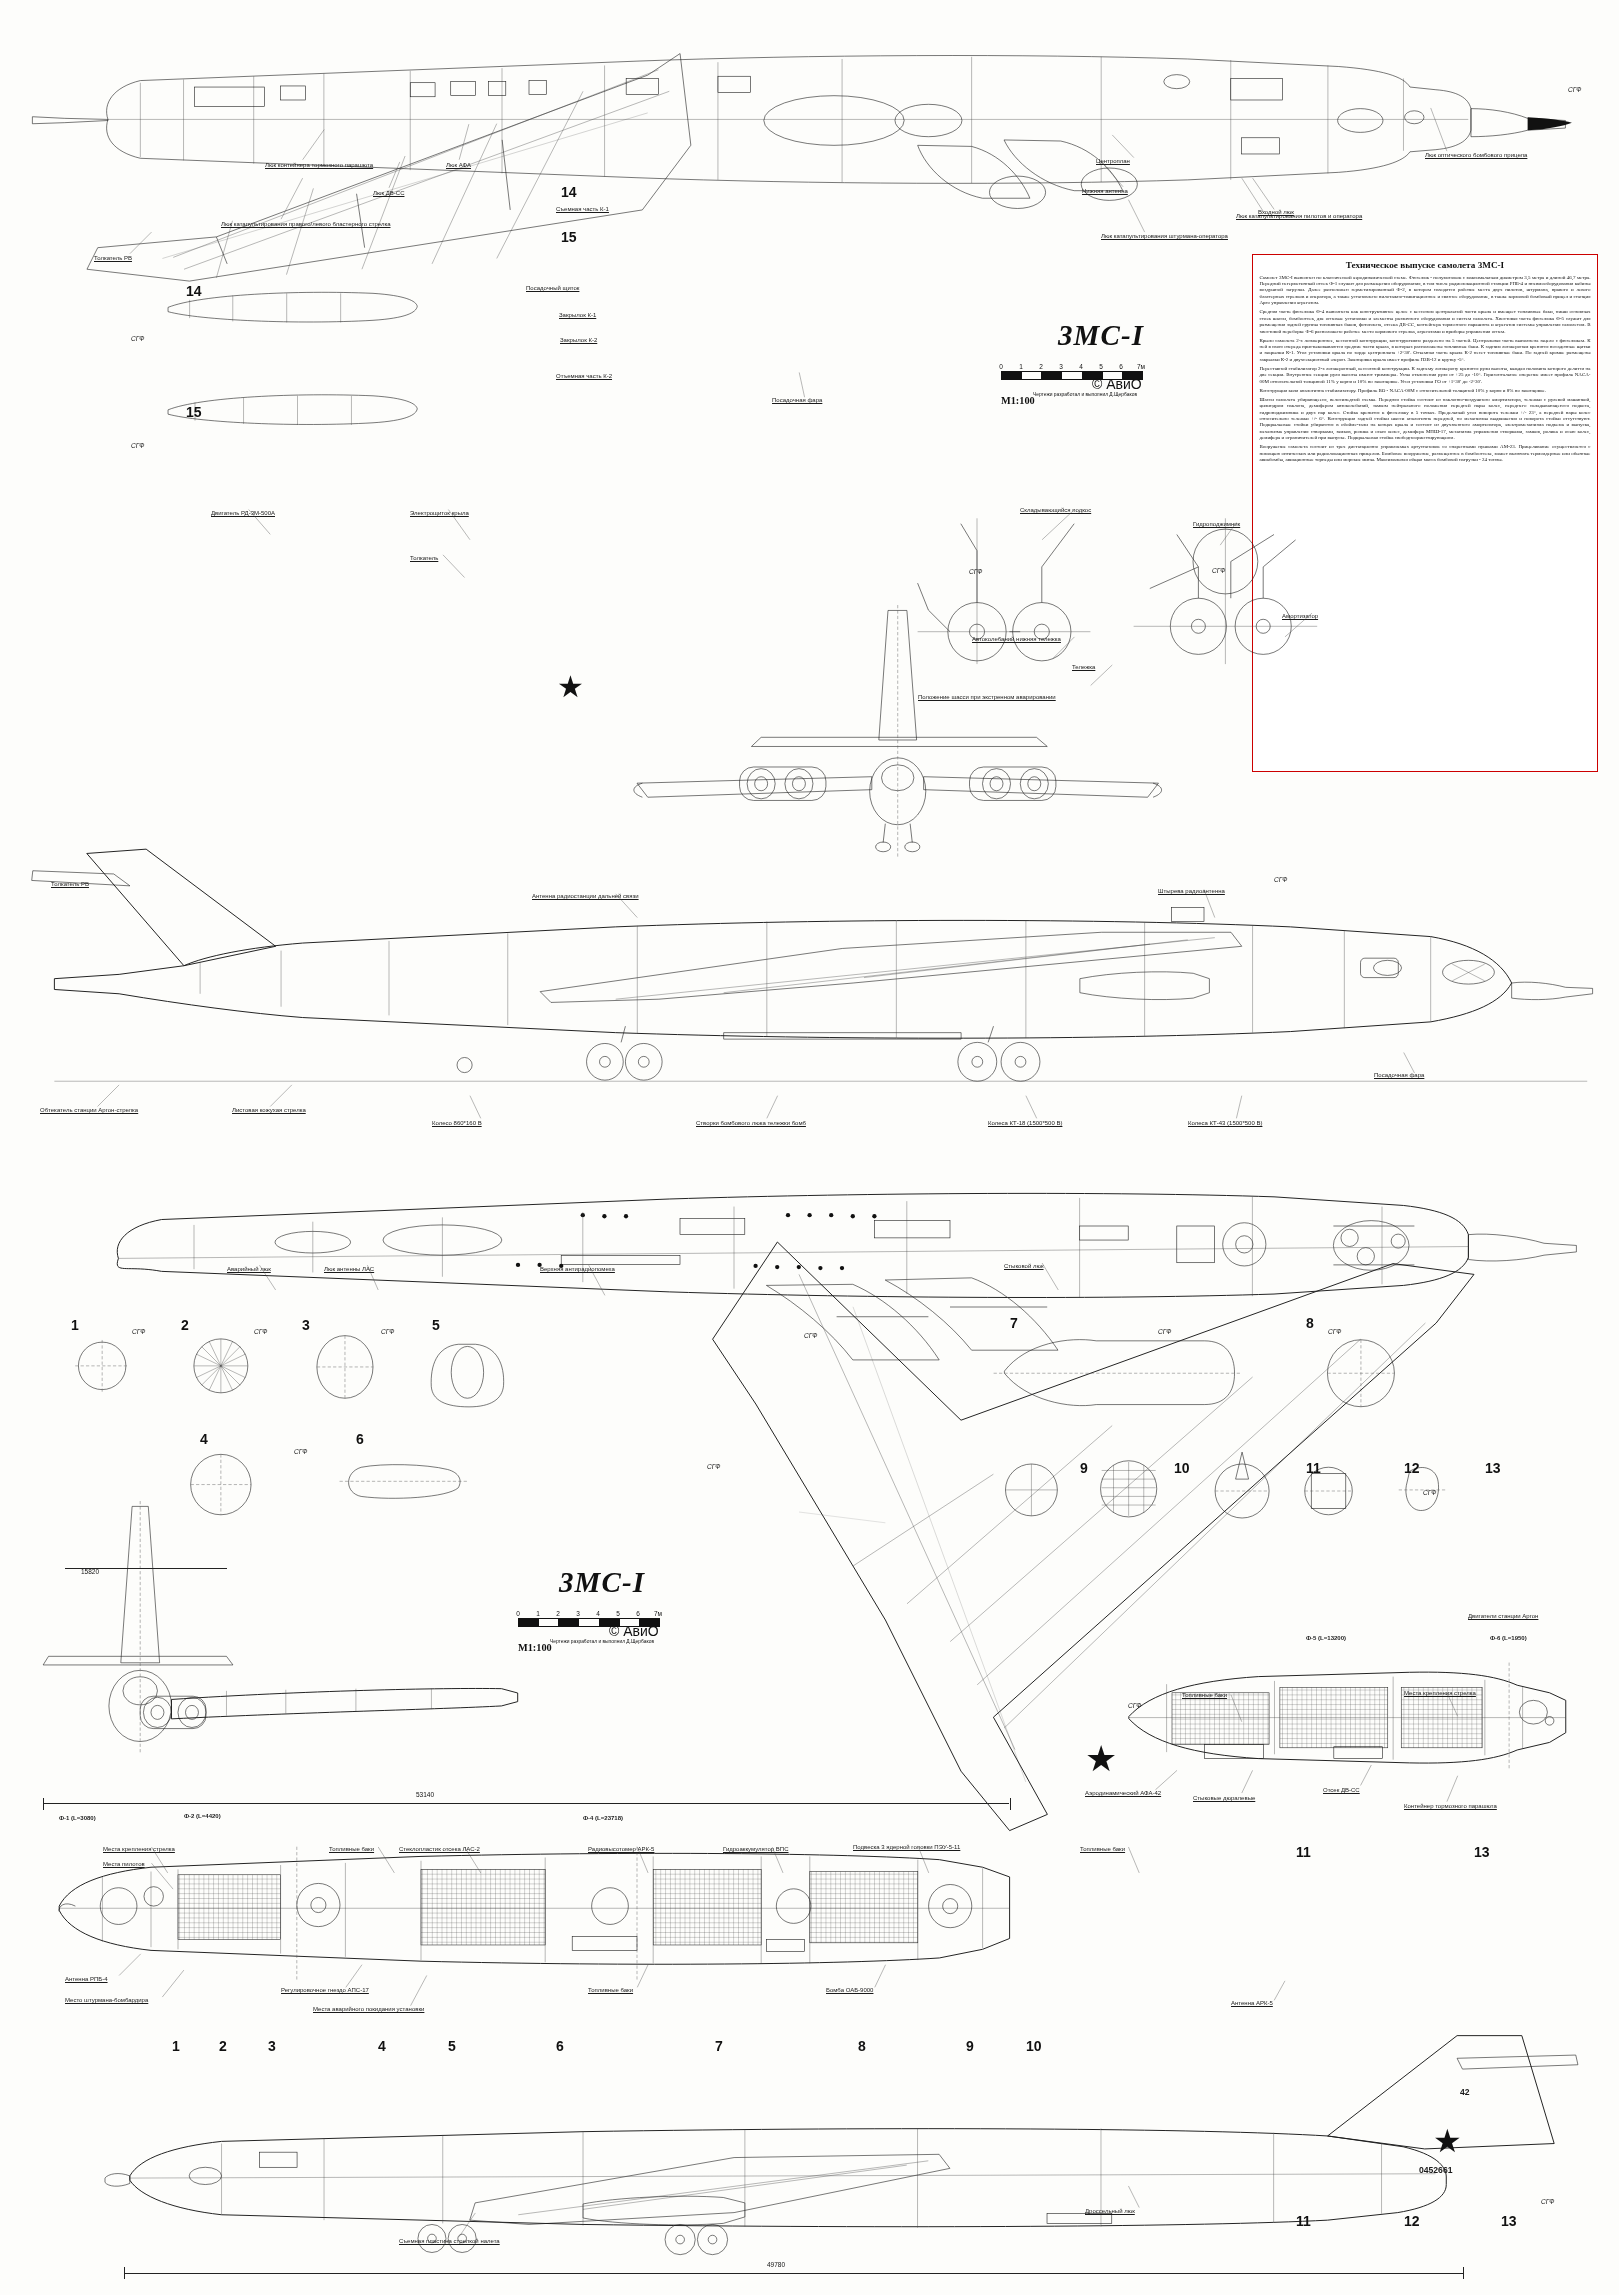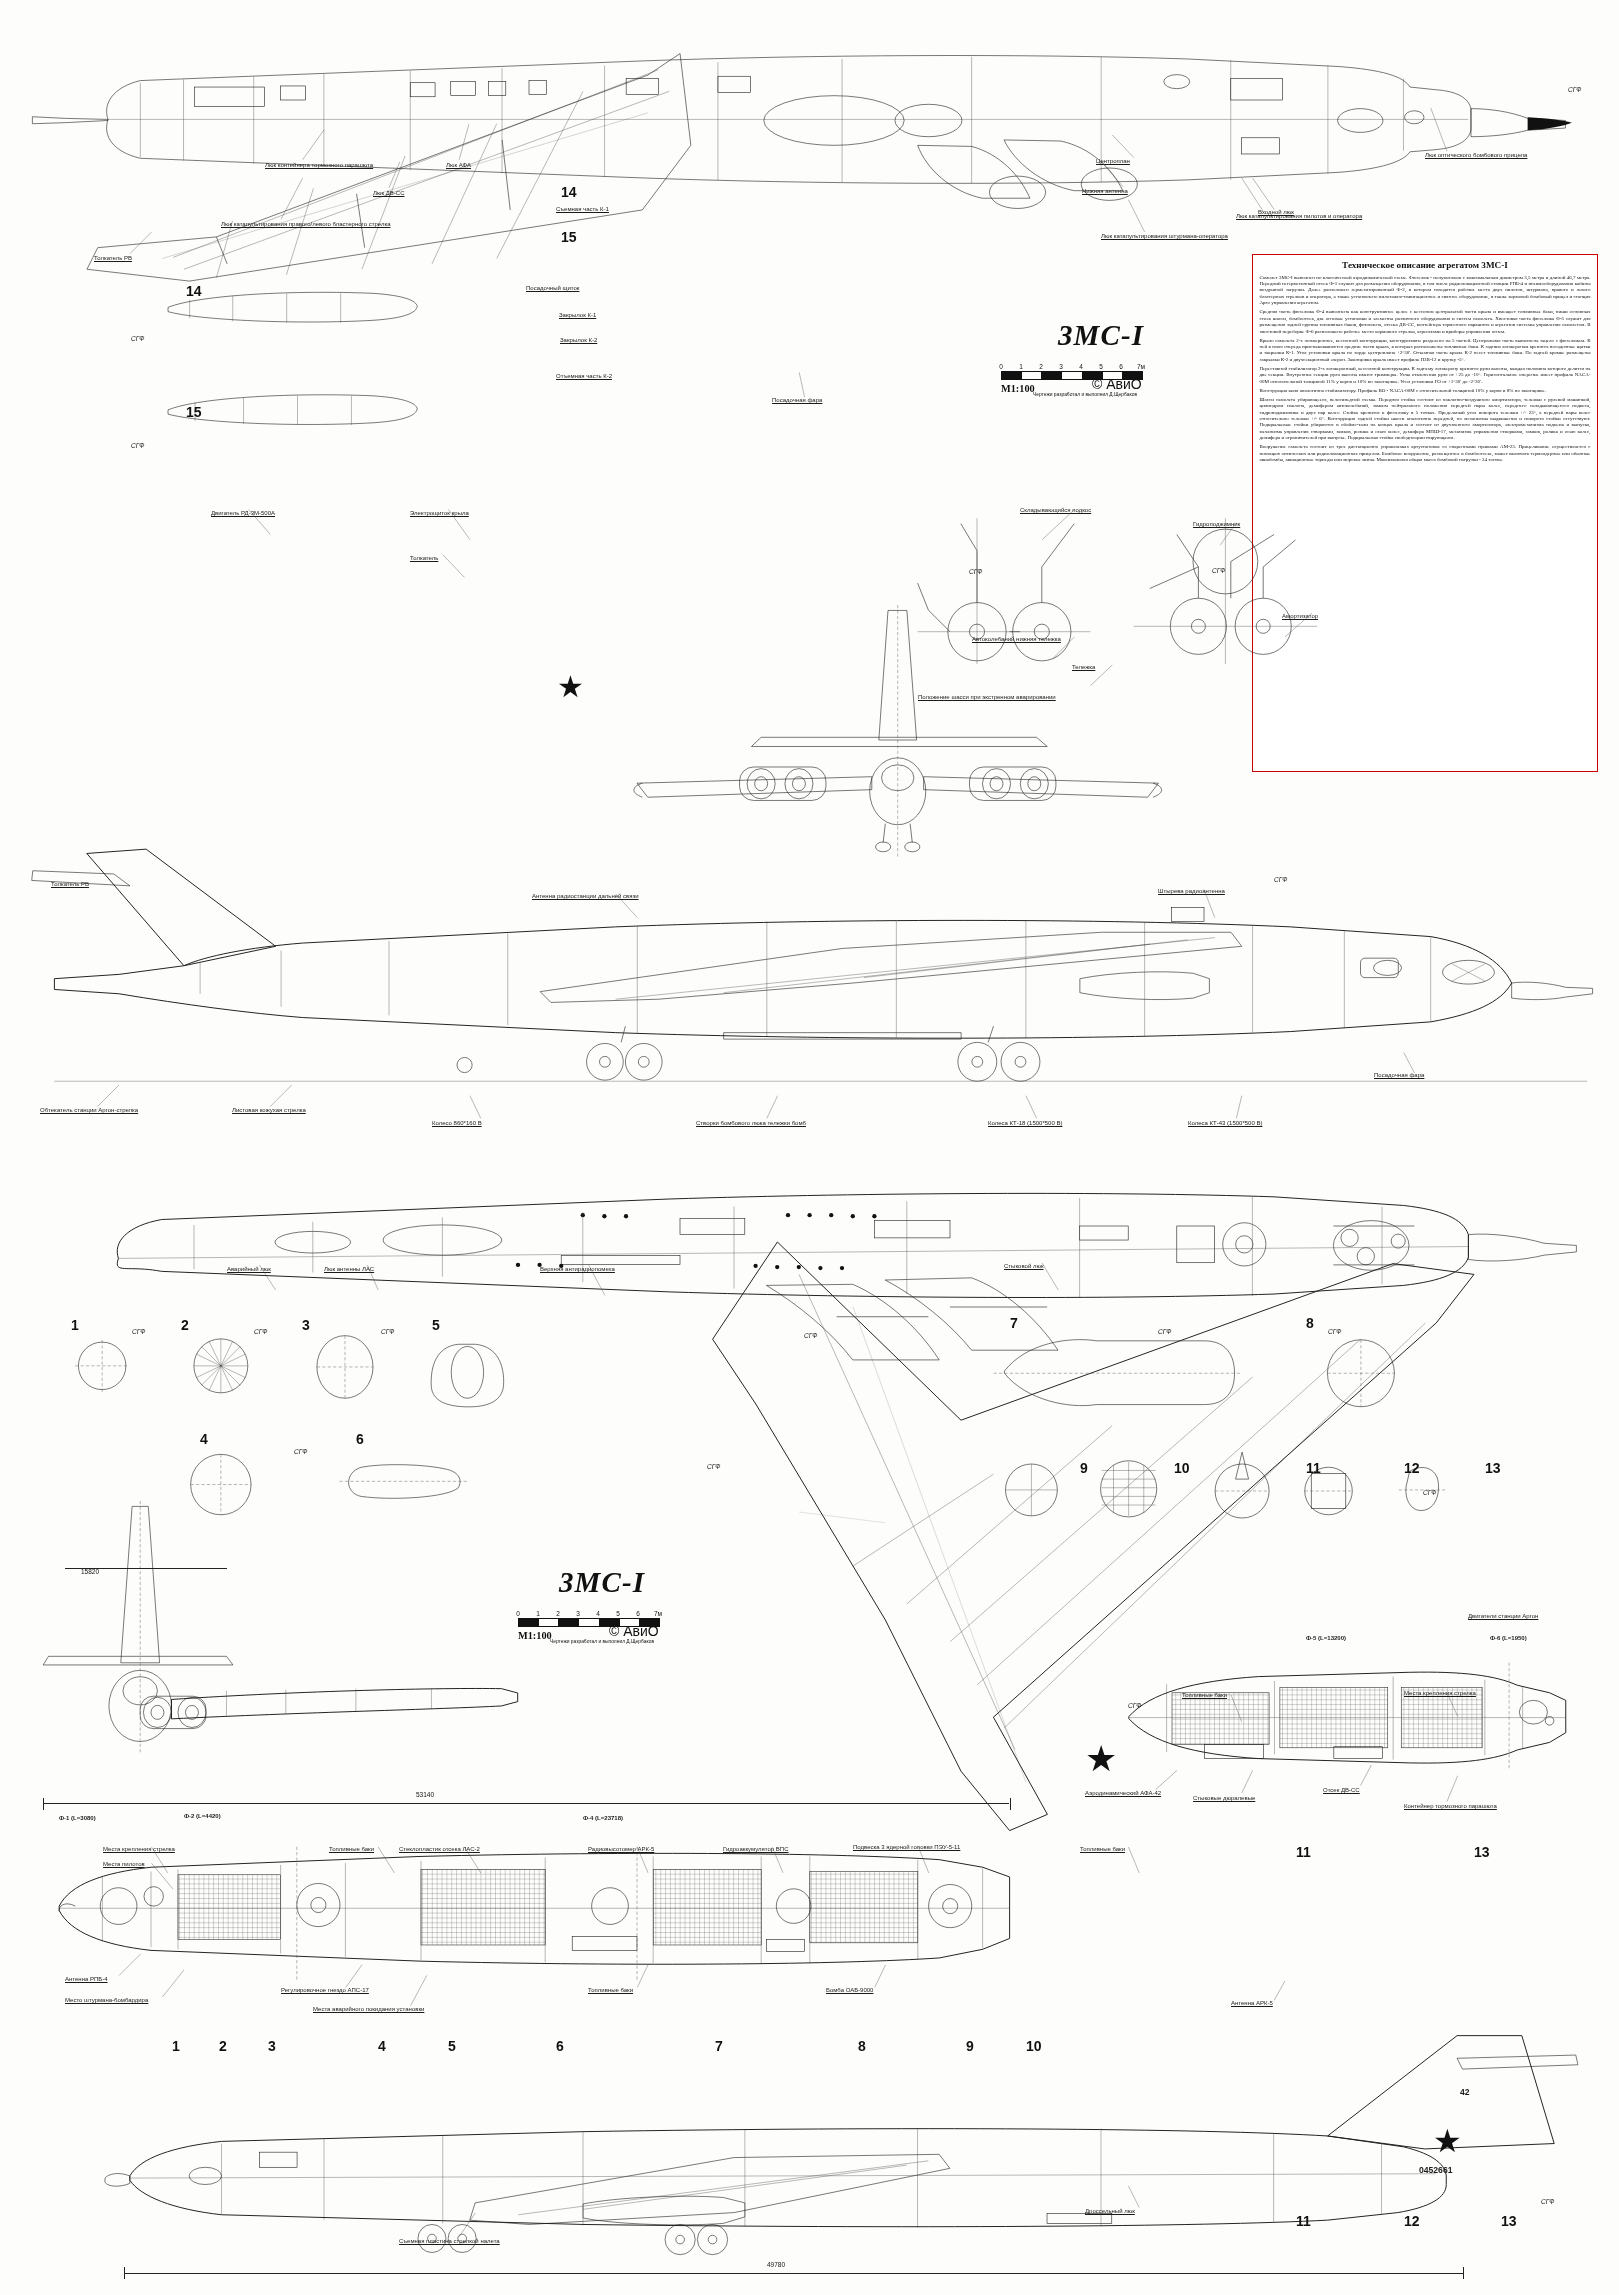--- a/index.html
+++ b/index.html
@@ -22,21 +22,21 @@
   
   .bigtitle{position:absolute;font-family:"Liberation Serif",serif;font-weight:bold;font-style:italic;
             font-size:29px;letter-spacing:1.1px;color:#111;}
   .scalebar{position:absolute;}
   .scalebar .bar{position:relative;height:7px;width:140px;border:0.5px solid #111;display:flex;}
   .scalebar .bar i{flex:1;border-right:0.5px solid #111;}
   .scalebar .bar i:last-child{border-right:none;}
   .scalebar .bar i.f{background:#111;}
   .scalebar .ticks{position:relative;width:140px;height:7.6px;font-size:6.5px;}
   .scalebar .ticks span{position:absolute;transform:translateX(-50%);}
-  .scalebar .m{font-weight:bold;font-size:10.3px;margin-top:3px;font-family:"Liberation Serif",serif;}
+  .scalebar .m{font-weight:bold;font-size:10.3px;margin-top:15px;font-family:"Liberation Serif",serif;}
   .scalebar .cr{position:absolute;left:91px;top:13px;font-size:14px;font-family:Liberation Sans, sans-serif;}
   .scalebar .auth{position:absolute;left:32px;top:29px;font-size:4.9px;}
 
   
   #textpanel{position:absolute;border:1.1px solid #c00;background:#fff;padding:5.4px 6.5px;box-sizing:border-box;}
   #textpanel h3{margin:0 0 4.3px 0;font-size:9.2px;text-align:center;font-family:"Liberation Serif",serif;font-weight:bold;}
   #textpanel p{margin:0 0 2.7px 0;font-size:5px;line-height:1.28;text-align:justify;
                font-family:"Liberation Serif",serif;color:#111;}
 
   
@@ -161,21 +161,21 @@
     <path class="ink" d="M20,250 C80,226 260,218 400,224 C460,228 480,238 482,248 C480,260 460,270 400,274 C260,282 80,274 20,258 Z"></path>
     <g class="inkt">
         <path d="M70,236 L70,270"></path>
         <path d="M160,228 L160,276"></path>
         <path d="M260,224 L260,278"></path>
         <path d="M360,224 L360,278"></path>
       </g>
   </svg>
 
   <div id="textpanel" style="left:1252px;top:254px;width:346px;height:518px;">
-    <h3>Техническое описание агрегатом 3МС-I</h3>
+    <h3>Техническое выпуске самолета 3МС-I</h3>
     <p>Самолет 3МС-I выполнен по классической аэродинамической схеме. Фюзеляж - полумонокок с максимальным диаметром 3,5 метра и длиной 46,7 метра. Передний негерметичный  отсек Ф-1 служит для размещения оборудования, в том числе радиолокационной станции РПБ-4 и пневмооборудования кабины воздушной загрузки. Далее расположен герметизированный Ф-2, в котором находятся рабочие места двух пилотов, штурмана, правого и левого бластерных стрелков и оператора, а также установлено пилотажно-навигационное и связное оборудование, в также кормовой бомбовый прицел и станция Арго управления агрегатом.</p>
     <p>Средняя часть фюзеляжа Ф-4 выполнена как конструктивное целое с кессоном центральной части крыла и вмещает топливные баки, ниши основных стоек шасси, бомбоотсек, две огневые установки и элементы различного оборудования и систем самолета. Хвостовая часть фюзеляжа Ф-5 служит для размещения задней группы топливных баков, фотоплена, отсека ДВ-СС, контейнера тормозного парашюта и агрегатов системы управления самолетом. В хвостовой переборке Ф-6 расположено рабочее место кормового стрелка, агрегатами и прибоpы управления огнем.</p>
     <p>Крыло самолета 2-х лонжеронное, кессонной конструкции, конструктивно разделено на 5 частей. Центральная часть выполнена зацело с фюзеляжем. К ней в свою очередь пристыковываются средние части крыла, в которых расположены топливные баки. К задним лонжеронам крепятся посадочные щитки и закрылки К-1. Угол установки крыла по хорде центроплана +2°30'. Отъемная часть крыла К-2 несет топливные баки. По задней кромке размещены закрылки К-2 и двухсекционный элерон. Законцовка крыла имеет профиль ПЗВ-12 и крутку -5°.</p>
     <p>Переставной стабилизатор 2-х лонжеронный, кессонной конструкции. К заднему лонжерону крепятся рули высоты, каждая половина которого делится на две секции. Внутренние секции руля высоты имеют триммеры. Углы отклонения руля от +25 до -10°. Горизонтальное оперение имеет профиль NACA-00M относительной толщиной 11% у корня и 10% по законцовке. Угол установки ГО от +1°30' до -2°30'.</p>
     <p>Конструкция киля аналогична стабилизатору. Профиль ВО - NACA-00M с относительной толщиной 10% у корня и 8% по законцовке.</p>
     <p>Шасси самолета убирающееся, велосипедной схемы. Передняя стойка состоит из наклонно-воздушного амортизатора, тележки с рулевой машинкой, цилиндром наклона, демифером автоколебаний, замком нейтрального положения передней пары колес, переднего складывающегося подкоса, гидроподжимника и двух пар колес. Стойка крепится к фюзеляжу в 5 точках. Предельный угол поворота тележки +/- 23°, а передней пары колес относительно тележки +/- 6°. Конструкция задней стойки шасси аналогична передней, но механизмы выдвижения и поворота стойки отсутствуют. Подкрыльевые стойки убираются в обойме-тали на концах крыла и состоят из двухзвенного амортизатора, электромеханизма подъема и выпуска, механизма управления створками, замков, ролика и осью колес, демифера МПШ-17, механизма управления створками, замков, ролика и осью колес, демифера и ограничителей при выпуске. Подкрыльевая стойка свободноориентирующаяся.</p>
     <p>Вооружение самолета состоит из трех дистанционно управляемых артустановок со спаренными пушками АМ-23. Прицеливание осуществляется с помощью оптических или радиолокационных прицелов. Бомбовое вооружение, размещенное в бомбоотсеке, может включать термоядерные или обычные авиабомбы, авиационные торпеды или морские мины. Максимальная общая масса бомбовой нагрузки - 24 тонны.</p>
   </div>
 
   <div class="bigtitle" style="left:1058px;top:319px;">3MC-I</div>

